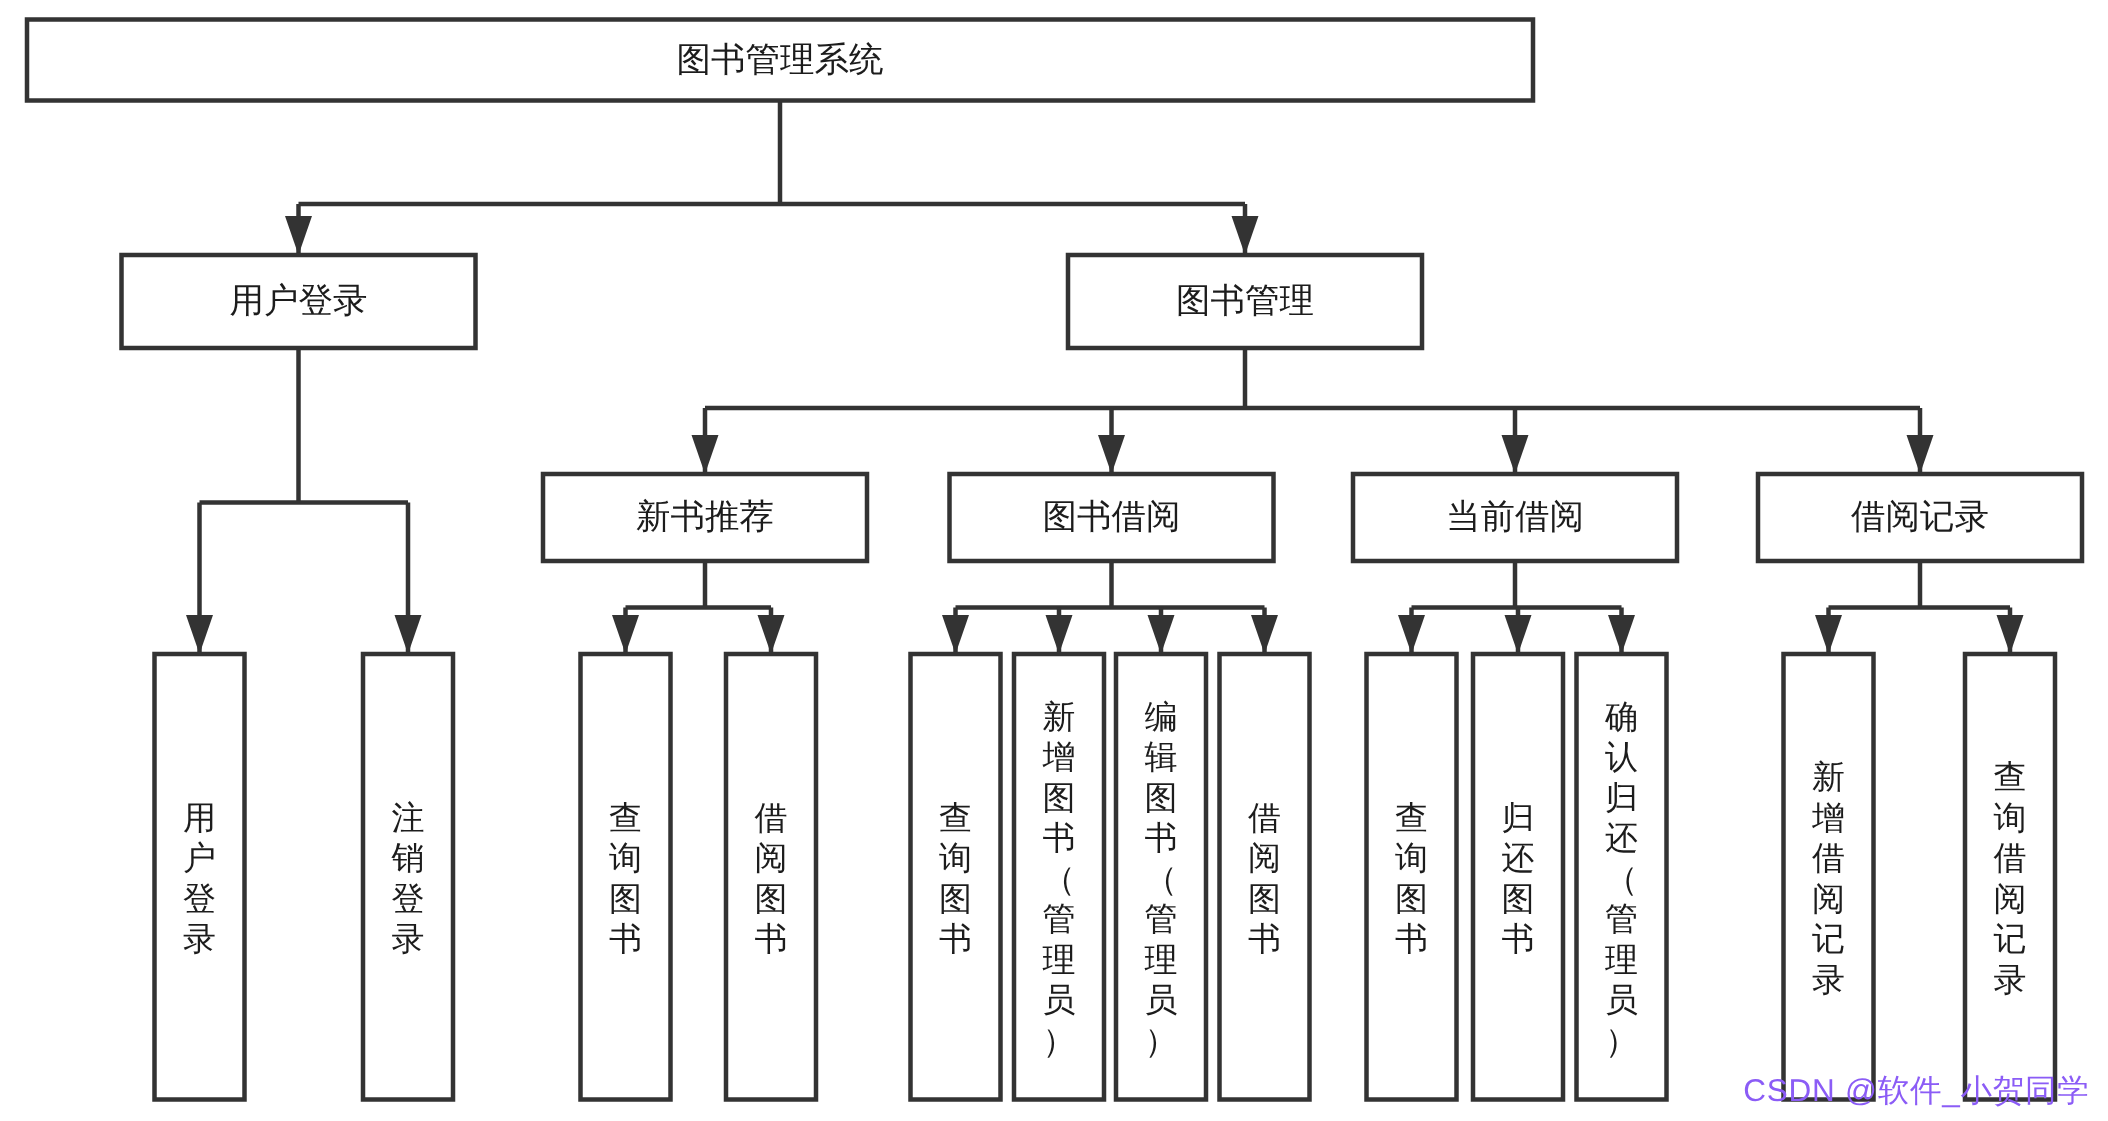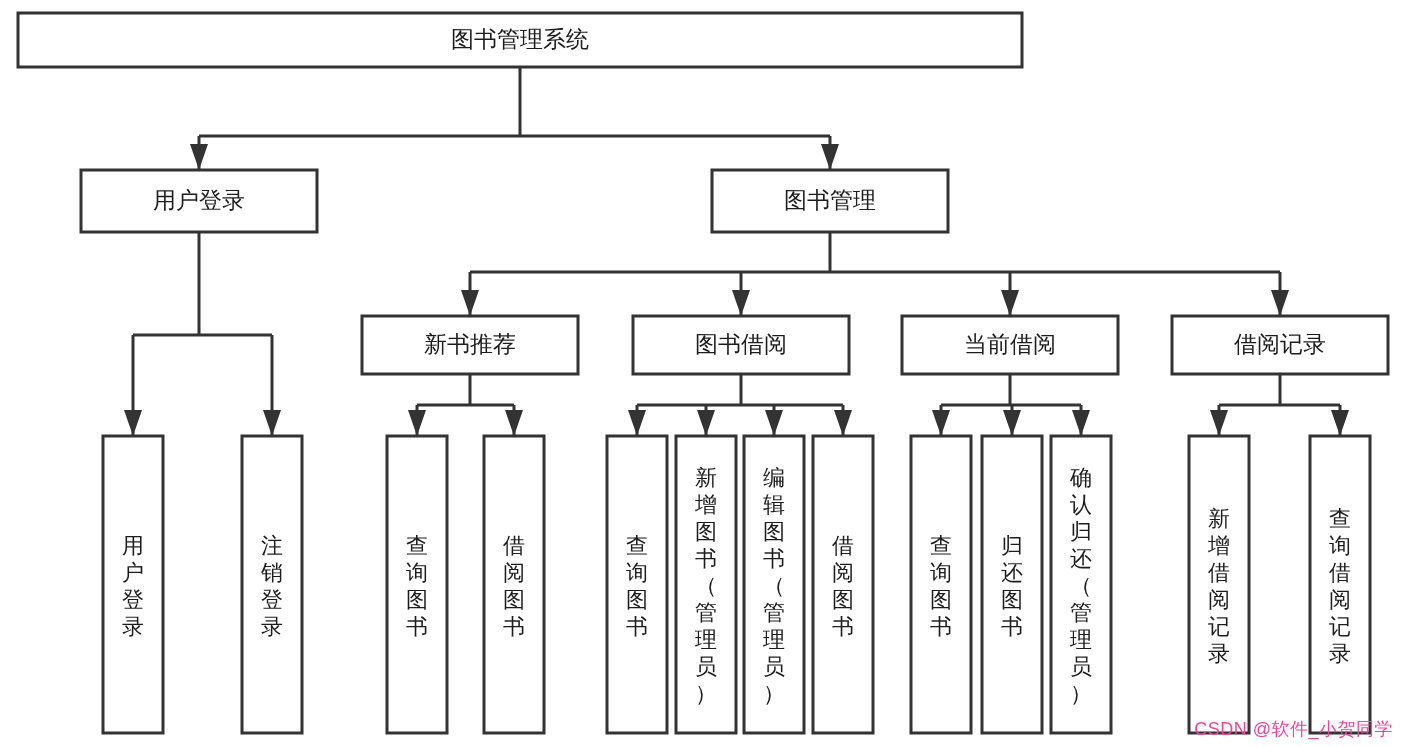--- a/index.html
+++ b/index.html
@@ -52,22 +52,22 @@
     font-family: "Liberation Sans", "DejaVu Sans", sans-serif;
     font-size: 22px;
     fill: #1c1c1c;
     text-anchor: middle;
   }
   .watermark-text {
     position: absolute;
     right: 12px;
     bottom: 6px;
     font-family: "Liberation Sans", "DejaVu Sans", sans-serif;
-    font-size: 18px;
-    color: #ec4899;
+    font-size: 21px;
+    color: #8b5cf6;
     white-space: nowrap;
     letter-spacing: 0.5px;
     user-select: none;
   }
 </style>
 </head>
 <body>
 
 <div id="diagram-root">
   <svg class="flow" viewBox="0 0 1405 747" xmlns="http://www.w3.org/2000/svg">

